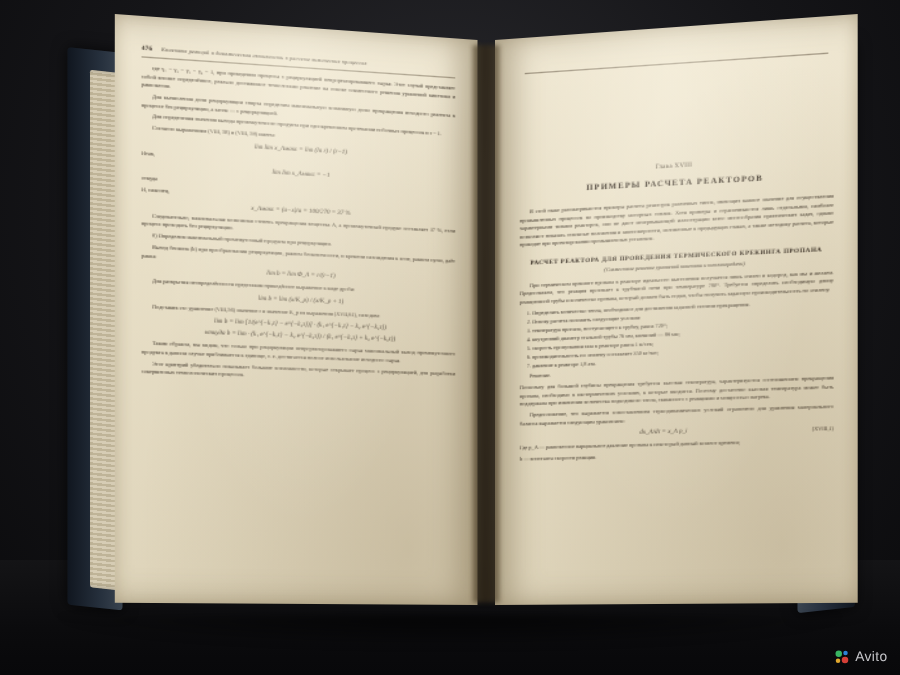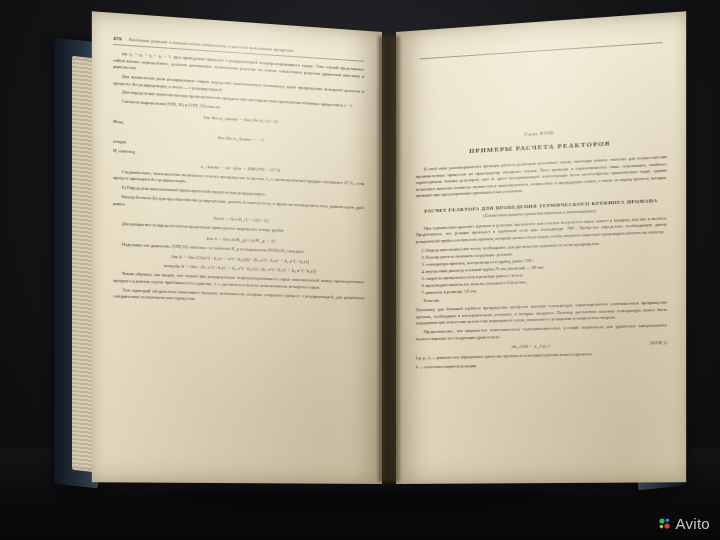--- a/index.html
+++ b/index.html
@@ -248,21 +248,21 @@
   
   .watermark {
     position: absolute;
     right: 10px;
     bottom: 8px;
     display: flex;
     align-items: center;
     gap: 4px;
     color: #d8d8dc;
     font-family: "Liberation Sans", sans-serif;
-    font-size: 15px;
+    font-size: 11px;
     letter-spacing: .3px;
     opacity: .92;
   }
   .wm-mark {
     width: 13px; height: 13px;
     position: relative;
   }
   .wm-mark svg { display: block; }
 
   .shadow-bottom {

